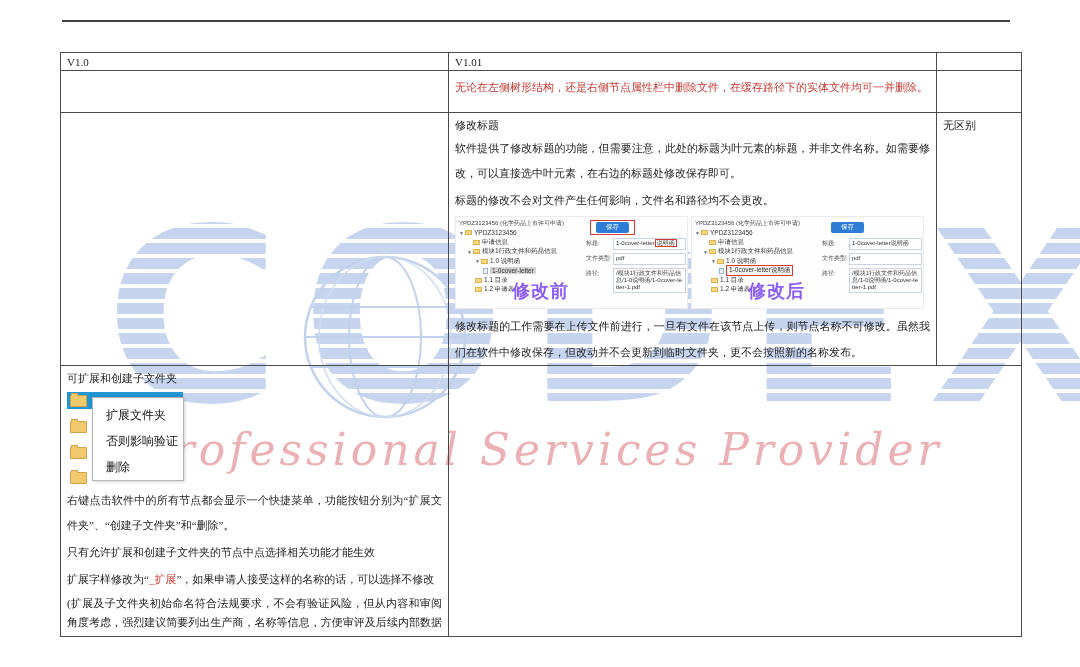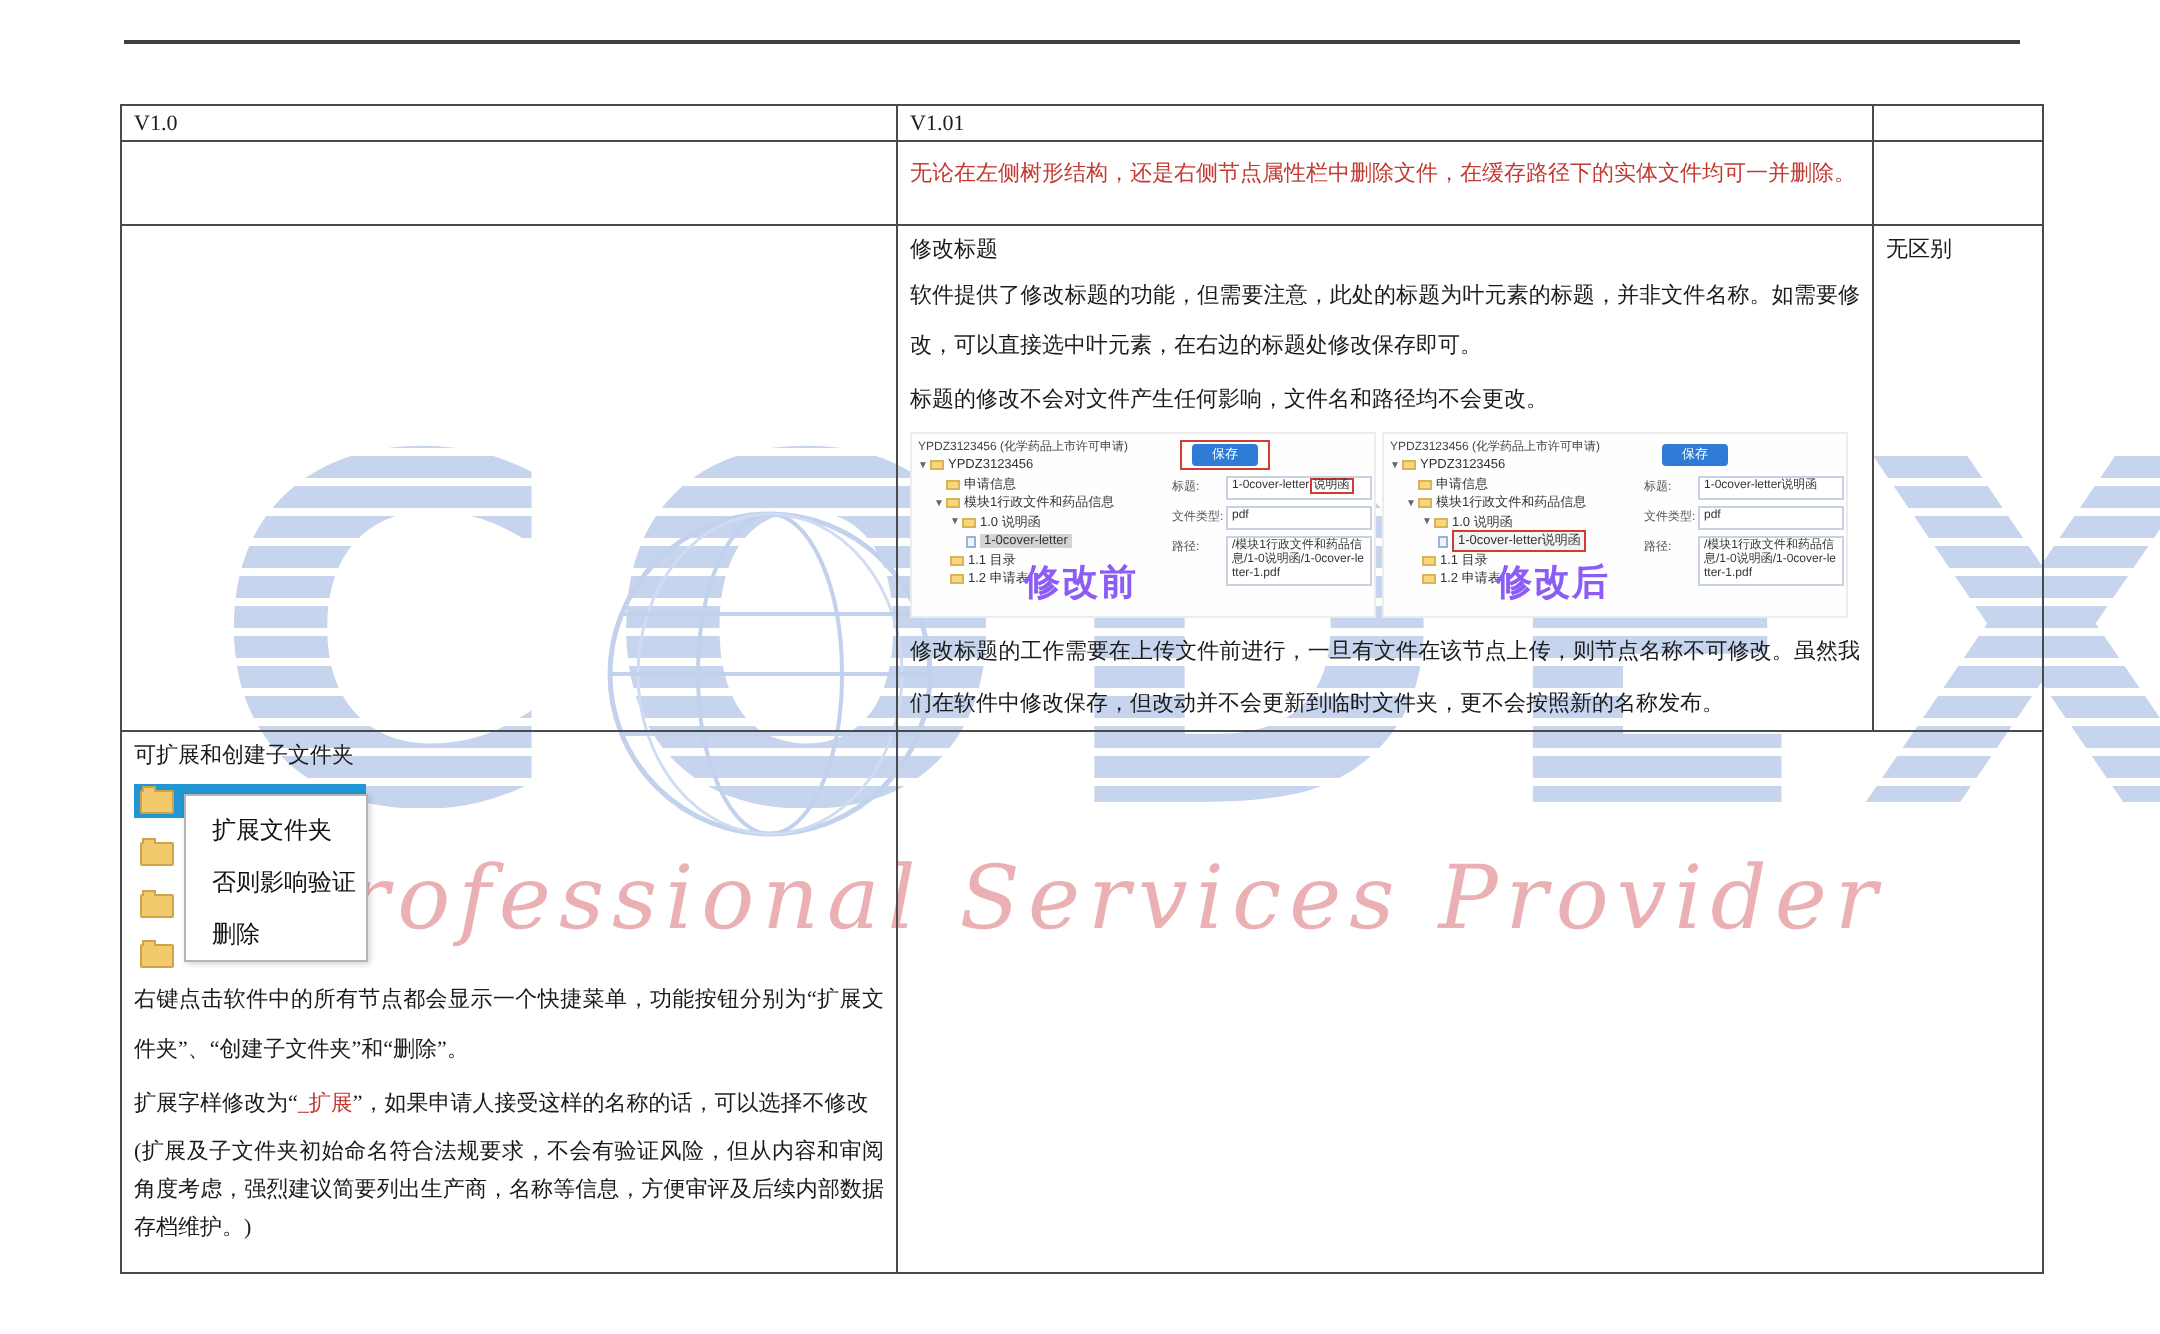--- a/index.html
+++ b/index.html
@@ -263,18 +263,19 @@
       <div class="cfolder f3"></div>
       <div class="cfolder f4"></div>
       <div class="menu">
         <div class="mitem">扩展文件夹</div>
         <div class="mitem">否则影响验证</div>
         <div class="mitem">删除</div>
       </div>
     </div>
 
     <p class="para">右键点击软件中的所有节点都会显示一个快捷菜单，功能按钮分别为“扩展文件夹”、“创建子文件夹”和“删除”。</p>
+    <p class="para">只有允许扩展和创建子文件夹的节点中点选择相关功能才能生效</p>
     <p class="para"><span>扩展字样修改为“</span><span class="red">_扩展</span><span>”，如果申请人接受这样的名称的话，可以选择不修改</span></p>
     <p class="para tight">(扩展及子文件夹初始命名符合法规要求，不会有验证风险，但从内容和审阅角度考虑，强烈建议简要列出生产商，名称等信息，方便审评及后续内部数据存档维护。)</p>
 
   </div>
 
 </div>
 
 </body></html>

